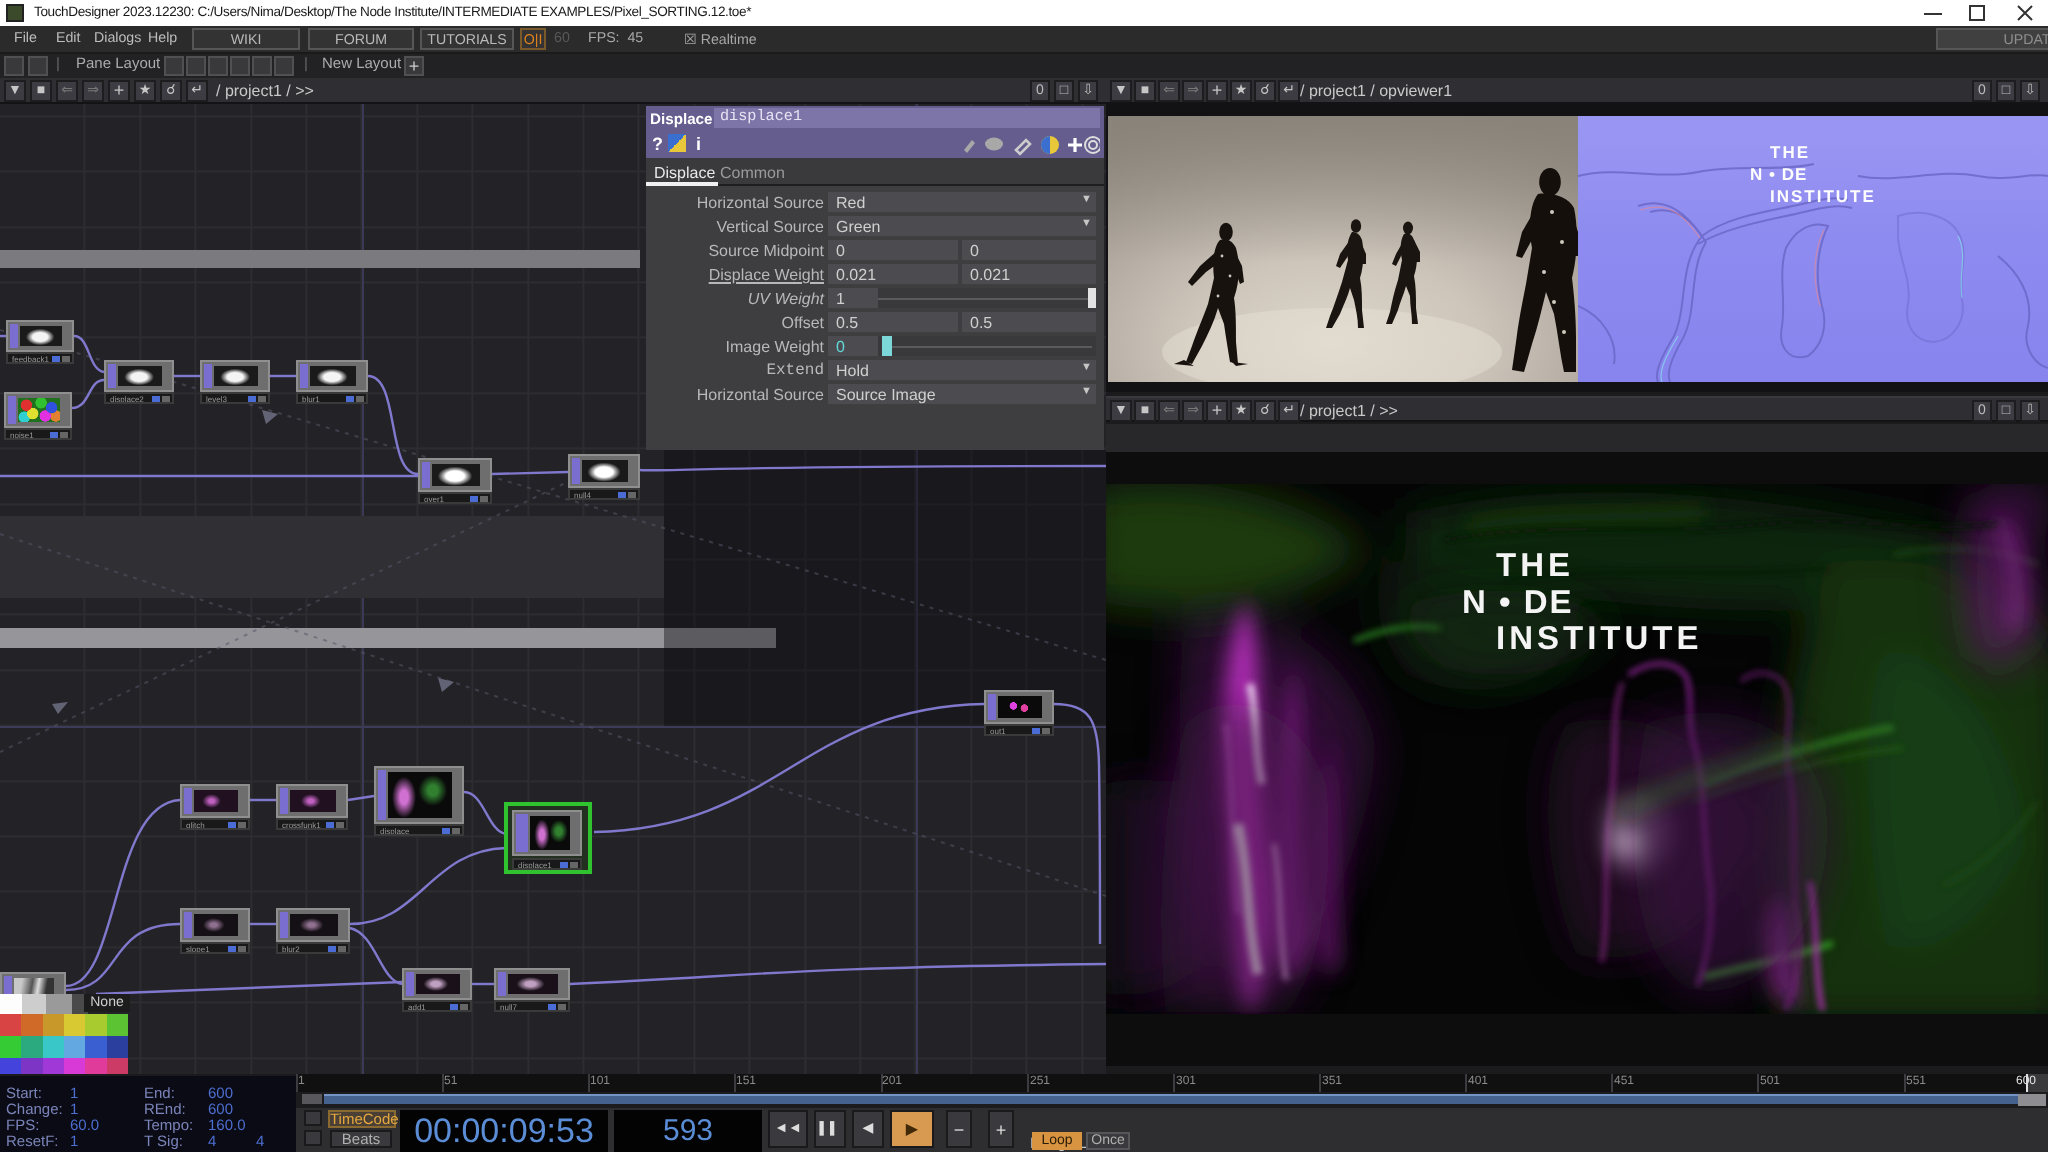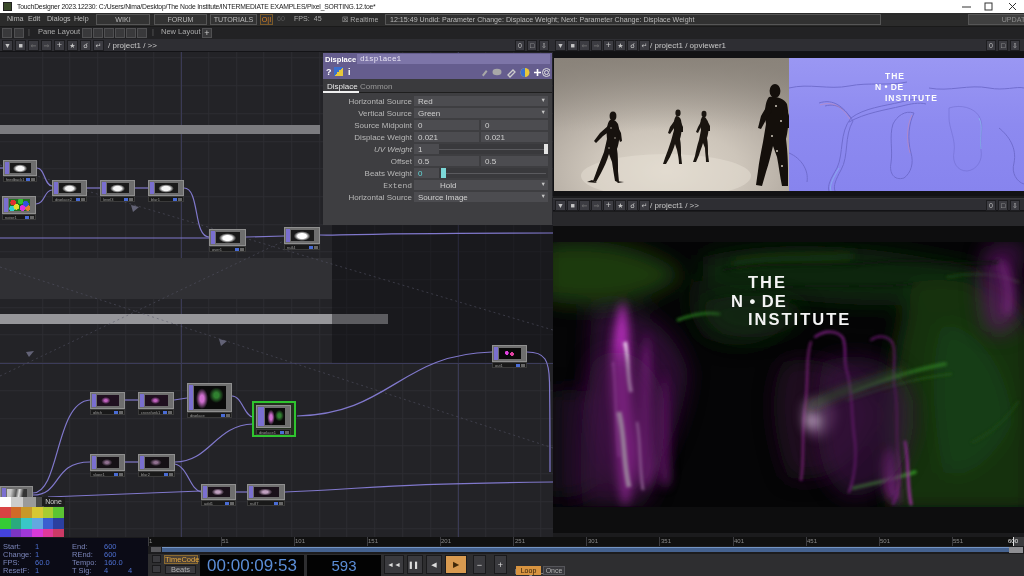--- a/index.html
+++ b/index.html
@@ -87,32 +87,31 @@
     <div class="ticon"></div>
     <div class="ttext">TouchDesigner 2023.12230:  C:/Users/Nima/Desktop/The Node Institute/INTERMEDIATE EXAMPLES/Pixel_SORTING.12.toe*</div>
     <svg id="winbtns" width="140" height="13">
       <line x1="78" y1="7" x2="87" y2="7" stroke="#333" stroke-width="1"></line>
       <rect x="101" y="3" width="7" height="7" fill="none" stroke="#333" stroke-width="1"></rect>
       <path d="M 125 3 L 132 10 M 132 3 L 125 10" stroke="#333" stroke-width="1"></path>
     </svg>
   </div>
 
   <div id="menubar">
-    <span class="mitem" style="left:7px">Nima</span>
+    <span class="mitem" style="left:7px">File</span>
     <span class="mitem" style="left:28px">Edit</span>
     <span class="mitem" style="left:47px">Dialogs</span>
     <span class="mitem" style="left:74px">Help</span>
     <span class="mbtn" style="left:96px; width:54px;">WIKI</span>
     <span class="mbtn" style="left:154px; width:53px;">FORUM</span>
     <span class="mbtn" style="left:210px; width:47px;">TUTORIALS</span>
     <span class="mbtn" style="left:260px; width:13px; color:#e0821e; border-color:#7a5a2a;">O|I</span>
     <span class="mitem" style="left:277px; color:#595959">60</span>
     <span class="mitem" style="left:294px; color:#a8a8a8">FPS:&nbsp; 45</span>
     <span class="mitem" style="left:342px; color:#a8a8a8">☒ Realtime</span>
-    <span class="mbtn" style="left:385px; width:496px; text-align:left; padding-left:4px; background:#313131;">12:15:49 Undid: Parameter Change: Displace Weight; Next: Parameter Change: Displace Weight</span>
     <span class="mbtn" style="left:968px; width:63px; background:#404040; color:#8e8e8e;text-align:right;">UPDATE</span>
   </div>
 
   <div id="row3">
     <div class="licon" style="left:2px"></div>
     <div class="licon" style="left:14px"></div>
     <span class="abs" style="left:28px; top:0; color:#666">|</span>
     <span class="abs" style="left:38px; top:0">Pane Layout</span>
     <div class="licon" style="left:82px"></div>
     <div class="licon" style="left:93px"></div>
@@ -408,21 +407,21 @@
         <span class="abs" style="right:140px; top:1px; white-space:nowrap;">Source Midpoint</span>
         <div class="abs" style="left:91px; top:0; width:65px; height:10px; background:#4c4c50; color:#cfcfcf;">
             <span class="abs" style="left:4px; top:1px;">0</span>
           </div>
         <div class="abs" style="left:158px; top:0; width:67px; height:10px; background:#4c4c50; color:#cfcfcf;">
             <span class="abs" style="left:4px; top:1px;">0</span>
           </div>
       </div>
 
       <div class="abs" style="left:0; top:39px; width:229px; height:10px;">
-        <span class="abs" style="right:140px; top:1px; white-space:nowrap;">Displace Weight</span>
+        <span class="abs" style="right:140px; top:1px; white-space:nowrap;text-decoration:underline;">Displace Weight</span>
         <div class="abs" style="left:91px; top:0; width:65px; height:10px; background:#4c4c50; color:#cfcfcf;">
             <span class="abs" style="left:4px; top:1px;">0.021</span>
           </div>
         <div class="abs" style="left:158px; top:0; width:67px; height:10px; background:#4c4c50; color:#cfcfcf;">
             <span class="abs" style="left:4px; top:1px;">0.021</span>
           </div>
       </div>
 
       <div class="abs" style="left:0; top:51px; width:229px; height:10px;">
         <span class="abs" style="right:140px; top:1px; white-space:nowrap;font-style:italic;">UV Weight</span>
@@ -438,33 +437,33 @@
         <span class="abs" style="right:140px; top:1px; white-space:nowrap;">Offset</span>
         <div class="abs" style="left:91px; top:0; width:65px; height:10px; background:#4c4c50; color:#cfcfcf;">
             <span class="abs" style="left:4px; top:1px;">0.5</span>
           </div>
         <div class="abs" style="left:158px; top:0; width:67px; height:10px; background:#4c4c50; color:#cfcfcf;">
             <span class="abs" style="left:4px; top:1px;">0.5</span>
           </div>
       </div>
 
       <div class="abs" style="left:0; top:75px; width:229px; height:10px;">
-        <span class="abs" style="right:140px; top:1px; white-space:nowrap;">Beats Weight</span>
+        <span class="abs" style="right:140px; top:1px; white-space:nowrap;">Image Weight</span>
         <div class="abs" style="left:91px; top:0; width:25px; height:10px; background:#4c4c50;">
             <span class="abs" style="left:4px; top:1px; color:#62d8d8;">0</span>
           </div>
         <div class="abs" style="left:116px; top:0; width:109px; height:10px; background:#39393c;"></div>
         <div class="abs" style="left:123px; top:4.5px; width:100px; height:1px; background:#5a5a5e;"></div>
         <div class="abs" style="left:118px; top:0; width:5px; height:10px; background:#7cd8d8;"></div>
       </div>
 
       <div class="abs" style="left:0; top:87px; width:229px; height:10px;">
         <span class="abs" style="right:140px; top:1px; white-space:nowrap;font-family:Liberation Mono, monospace;">Extend</span>
         <div class="abs" style="left:91px; top:0; width:134px; height:10px; background:#4c4c50; color:#cfcfcf;">
-          <span class="abs" style="left:4px; top:1px;margin-left:22px;">Hold</span>
+          <span class="abs" style="left:4px; top:1px;">Hold</span>
           <span class="abs" style="right:2px; top:1px; color:#c6c6c6; font-size:5.5px;">▼</span>
         </div>
       </div>
 
       <div class="abs" style="left:0; top:99px; width:229px; height:10px;">
         <span class="abs" style="right:140px; top:1px; white-space:nowrap;">Horizontal Source</span>
         <div class="abs" style="left:91px; top:0; width:134px; height:10px; background:#4c4c50; color:#cfcfcf;">
           <span class="abs" style="left:4px; top:1px;">Source Image</span>
           <span class="abs" style="right:2px; top:1px; color:#c6c6c6; font-size:5.5px;">▼</span>
         </div>

